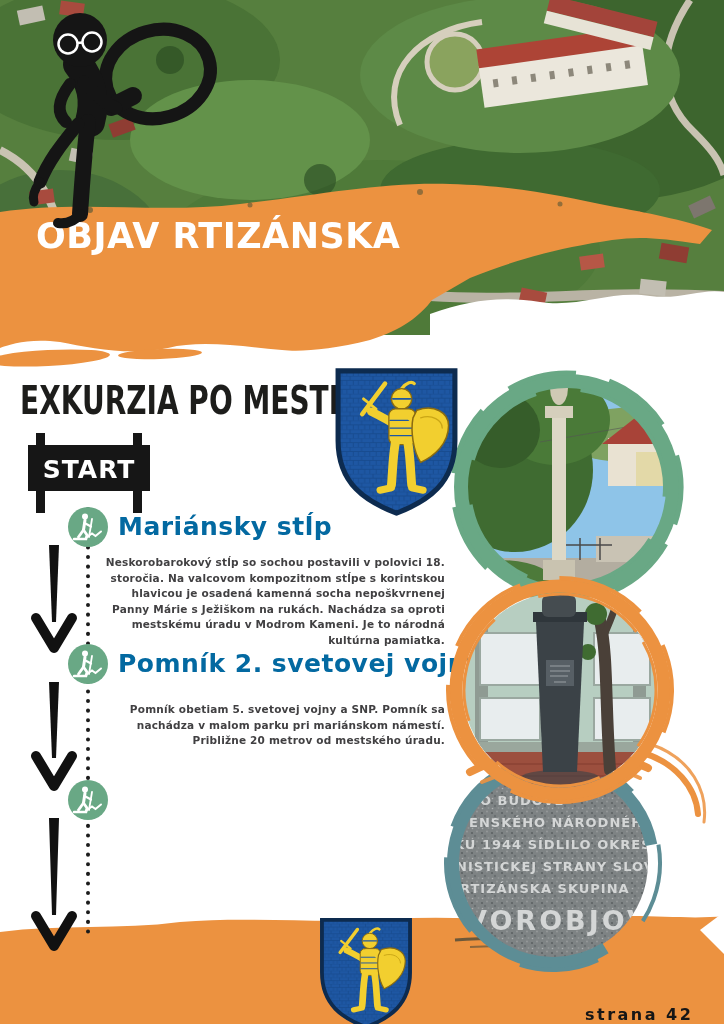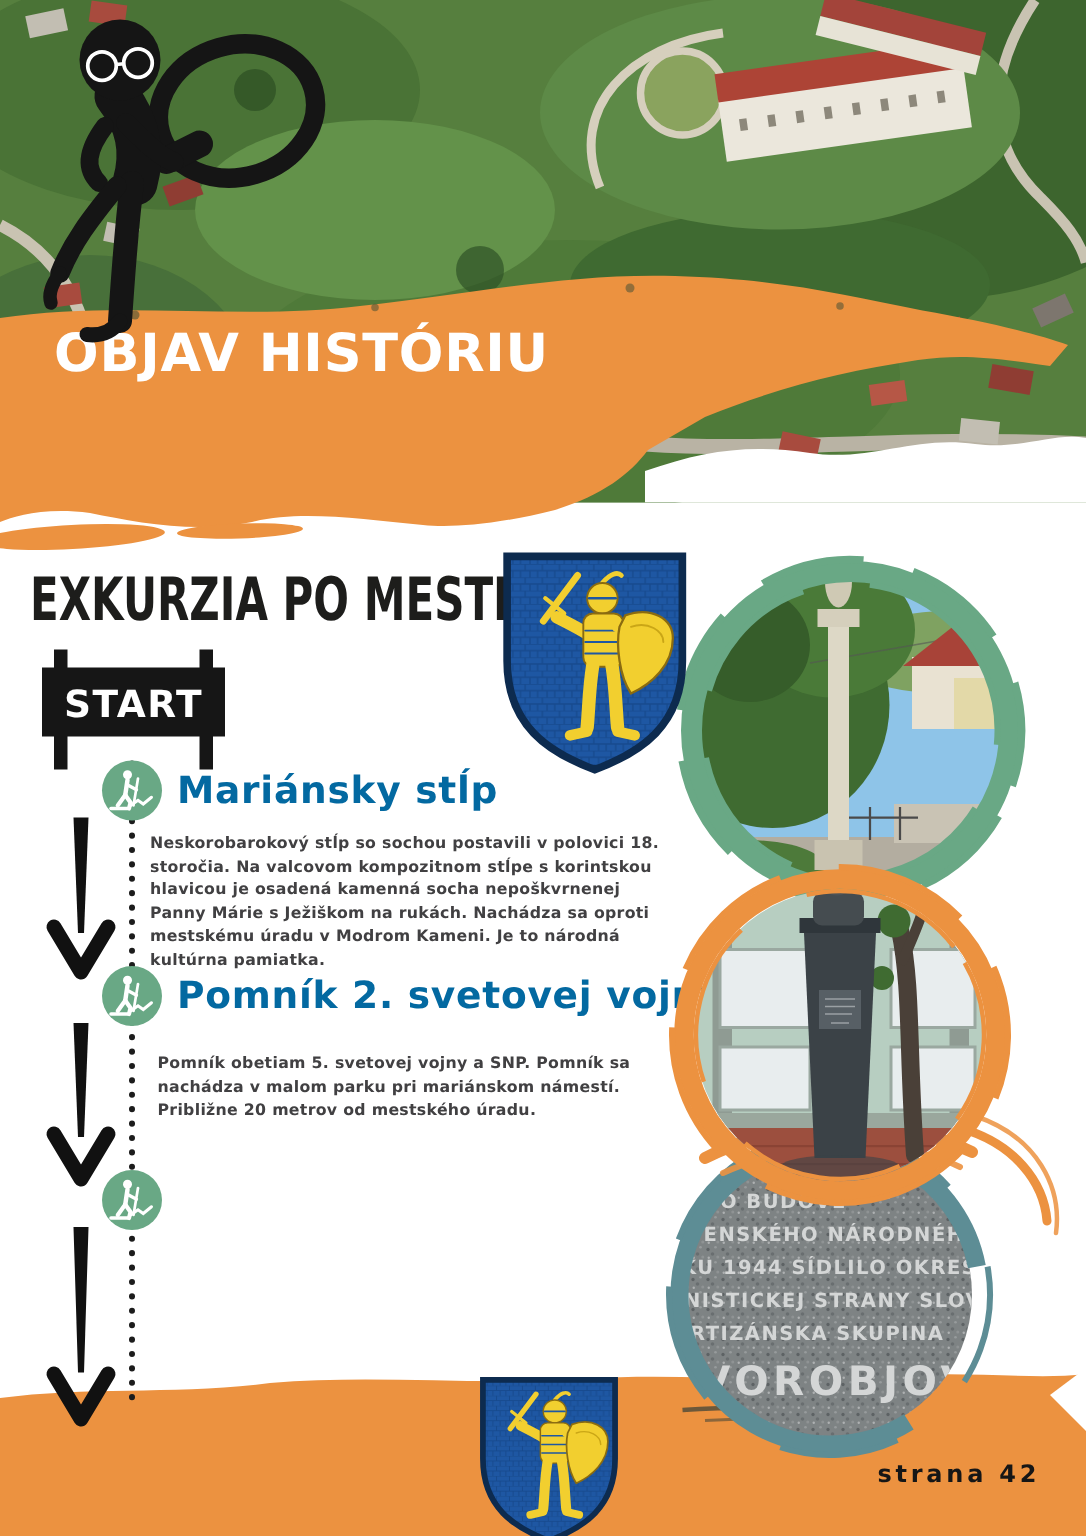--- a/index.html
+++ b/index.html
@@ -3,22 +3,22 @@
 <meta charset="utf-8">
 <style>
   html,body{margin:0;padding:0;background:#777;}
   .page{position:relative;width:724px;height:1024px;background:#ffffff;overflow:hidden;
         font-family:"DejaVu Sans","Liberation Sans",sans-serif;}
   .abs{position:absolute;}
   .title-line{font-weight:bold;color:#ffffff;font-size:35px;line-height:40px;letter-spacing:.5px;white-space:nowrap;}
   .h-ex{display:inline-block;font-weight:bold;color:#1d1d1b;font-size:35px;white-space:nowrap;
         transform:scale(.80,1.14);transform-origin:left top;}
   .stop-title{color:#0369a1;font-weight:bold;font-size:25px;letter-spacing:.5px;white-space:nowrap;}
-  .stop-desc{color:#414042;font-weight:bold;font-size:10.5px;line-height:15.6px;text-align:left;letter-spacing:.2px;}
-  .strana{color:#161616;font-weight:bold;font-size:16px;letter-spacing:2.5px;white-space:nowrap;}
+  .stop-desc{color:#414042;font-weight:bold;font-size:10.5px;line-height:15.6px;text-align:right;letter-spacing:.2px;}
+  .strana{color:#161616;font-weight:bold;font-size:16px;letter-spacing:2.5px;white-space:nowrap;margin-top:32px;}
   svg{display:block;}
 </style>
 </head>
 <body>
 
 <div class="page">
 
   <svg width="0" height="0" style="position:absolute" aria-hidden="true">
     <defs>
       <pattern id="bricks" width="9" height="7" patternUnits="userSpaceOnUse">
@@ -130,21 +130,21 @@
       C240,346 200,340 168,348 C130,356 90,348 60,342 C30,338 10,344 0,348 Z"></path>
     <ellipse cx="48" cy="358" rx="62" ry="8" fill="#EC9240" transform="rotate(-3 48 358)"></ellipse>
     <ellipse cx="160" cy="354" rx="42" ry="5" fill="#EC9240" transform="rotate(-2 160 354)"></ellipse>
     <circle cx="90" cy="210" r="3" fill="#3a4a33" opacity=".55"></circle>
     <circle cx="250" cy="205" r="2.5" fill="#3a4a33" opacity=".5"></circle>
     <circle cx="420" cy="192" r="3" fill="#3a4a33" opacity=".5"></circle>
     <circle cx="560" cy="204" r="2.5" fill="#3a4a33" opacity=".5"></circle>
   </svg>
 
   <div class="abs" style="left:36px;top:216px;z-index:4">
-    <div class="title-line">OBJAV HISTÓRIU</div>
+    <div class="title-line">OBJAV RTIZÁNSKA</div>
   </div>
 
   <svg class="abs" style="left:8px;top:4px;z-index:5" width="225" height="235" viewBox="0 0 225 235">
     <g fill="none" stroke="#151515" stroke-linecap="round">
       <ellipse cx="150" cy="70" rx="53" ry="44" stroke-width="13" transform="rotate(-16 150 70)"></ellipse>
       <path d="M103,103 L125,92" stroke-width="18"></path>
       <path d="M70,60 C84,78 88,96 82,118" stroke-width="30"></path>
       <path d="M76,78 C90,92 98,100 108,104" stroke-width="13"></path>
       <path d="M62,80 C50,96 48,108 58,118" stroke-width="12"></path>
       <path d="M80,118 C76,150 74,180 72,210" stroke-width="16"></path>

